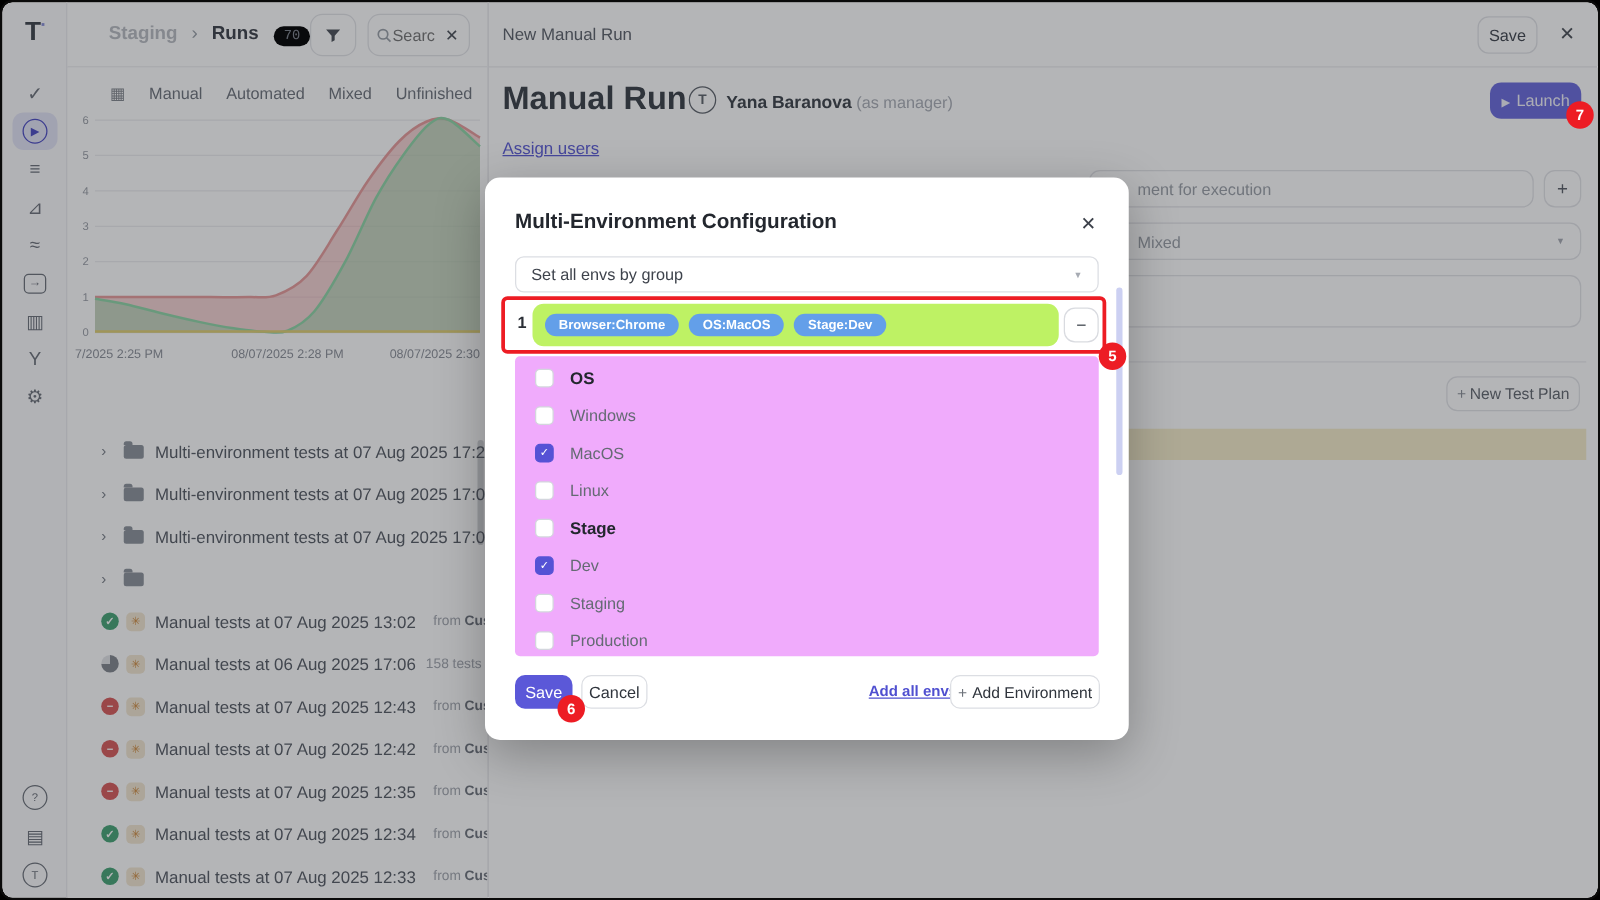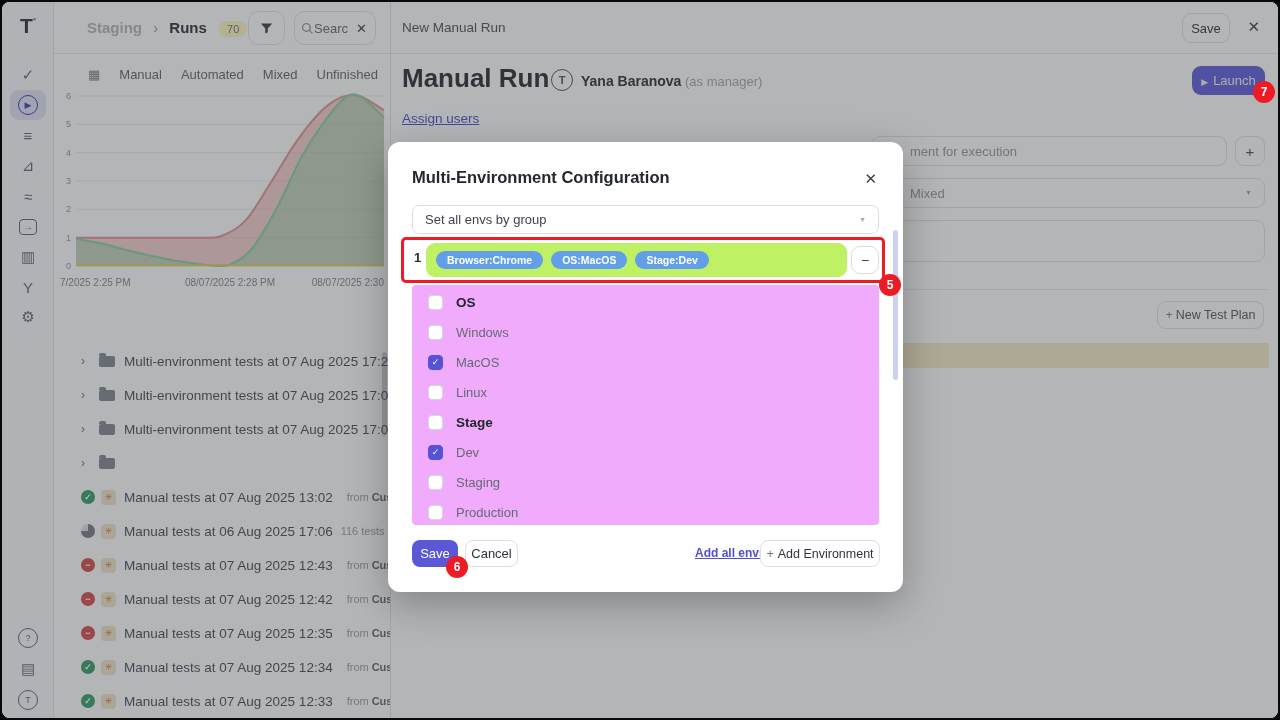--- a/index.html
+++ b/index.html
@@ -22,22 +22,22 @@
                    display:flex; align-items:center; justify-content:center; font-size:9px; }
   .rail-ic .boxg { width:18px; height:16px; border:1.6px solid currentColor; border-radius:4px;
                    display:flex; align-items:center; justify-content:center; font-size:10px; }
 
   
   #topbar { position:absolute; left:52px; top:0; width:336px; height:52px; background:#fff;
             border-bottom:1px solid #ebebee; z-index:1; display:flex; align-items:center; }
   .crumb { margin-left:33px; font-size:15px; font-weight:bold; color:#b9bcc2; white-space:nowrap; }
   .crumb .sep { color:#9aa0a8; margin:0 7px; font-weight:normal; }
   .crumb .cur { color:#3c4149; }
-  .crumb .cnt { display:inline-block; margin-left:8px; background:#fef9c3; color:#7d828b;
-                font-size:11px; font-weight:normal; border-radius:9px; padding:2px 8px; }
+  .crumb .cnt { display:inline-block; margin-left:8px; background:#000000; color:#7d828b;
+                font-size:11px; font-weight:normal; border-radius:9px; padding:2px 8px;font-family:Liberation Mono, monospace; }
   .filter-btn { position:absolute; left:194px; top:9px; width:37px; height:34px; background:#fff;
                 border:1px solid #e3e4e8; border-radius:10px; display:flex; align-items:center;
                 justify-content:center; cursor:pointer; }
   .search-box { position:absolute; left:240px; top:9px; width:82px; height:34px; background:#fff;
                 border:1px solid #e3e4e8; border-radius:10px; display:flex; align-items:center;
                 padding:0 6px; overflow:hidden; }
   .search-box input { border:0; outline:0; width:40px; font-size:13px; color:#6a6f78;
                       font-family:inherit; background:transparent; }
   .search-box .clr { font-size:13px; color:#4b5058; cursor:pointer; margin-left:2px; }
 
@@ -294,21 +294,21 @@
           <span class="status passed">✓</span>
           <span class="spark">✳</span>
           <span class="lbl">Manual tests at 07 Aug 2025 13:02</span>
           <span class="from">from</span>
           <span class="fromb">Custo</span>
         </div>
         <div class="runrow">
           <span class="status progress"></span>
           <span class="spark">✳</span>
           <span class="lbl">Manual tests at 06 Aug 2025 17:06</span>
-          <span class="meta">116 tests</span>
+          <span class="meta">158 tests</span>
         </div>
         <div class="runrow">
           <span class="status failed">−</span>
           <span class="spark">✳</span>
           <span class="lbl">Manual tests at 07 Aug 2025 12:43</span>
           <span class="from">from</span>
           <span class="fromb">Custo</span>
         </div>
         <div class="runrow">
           <span class="status failed">−</span>

